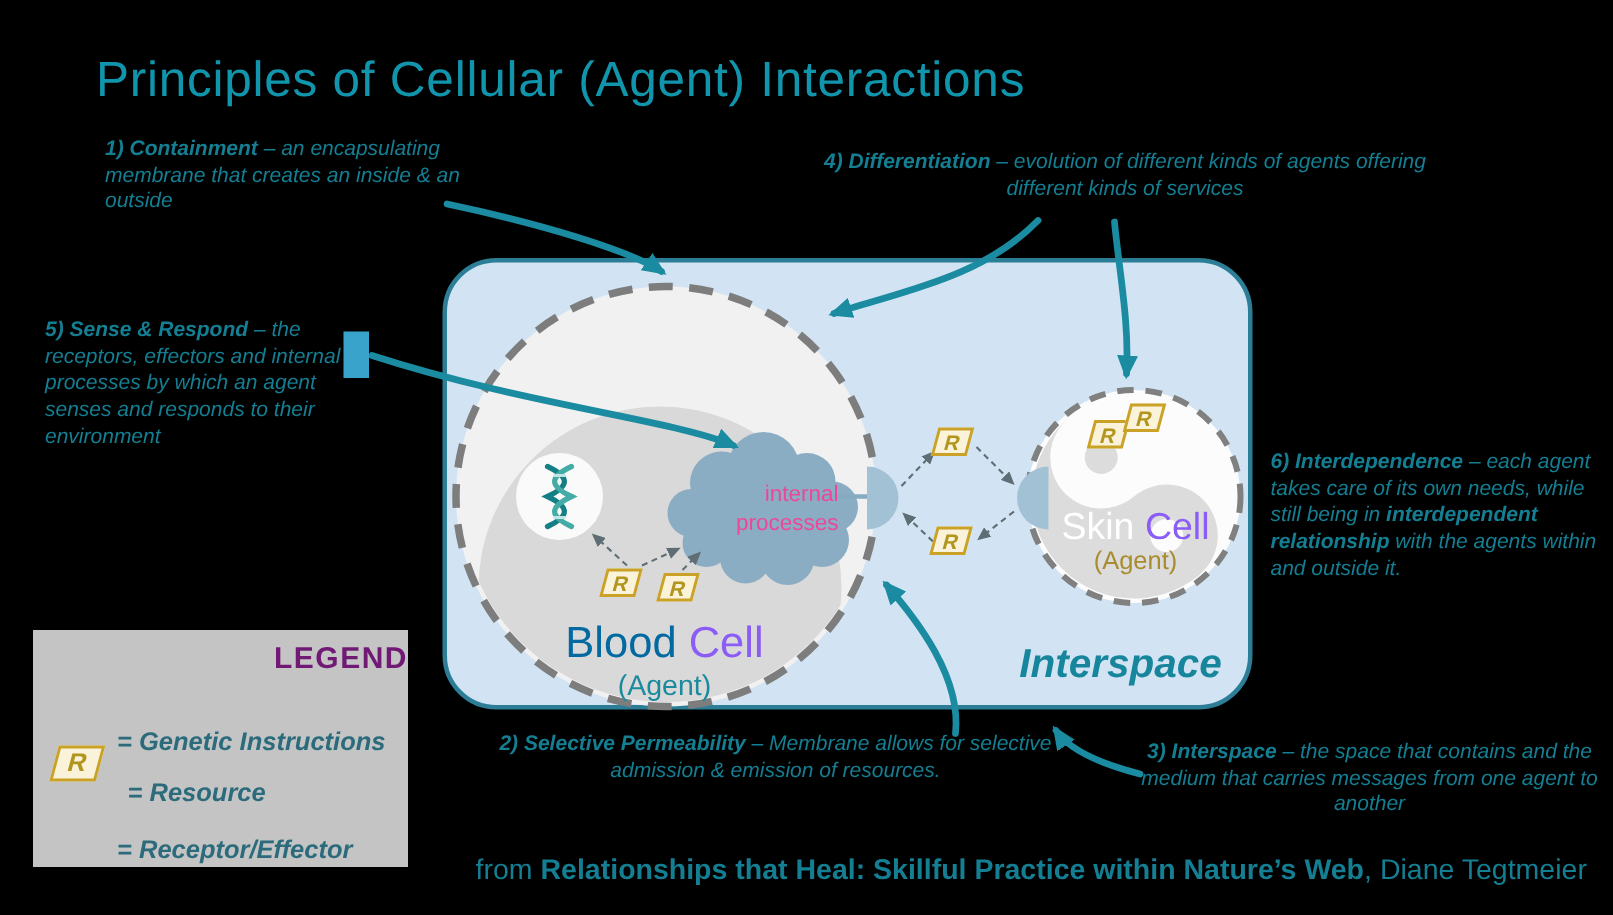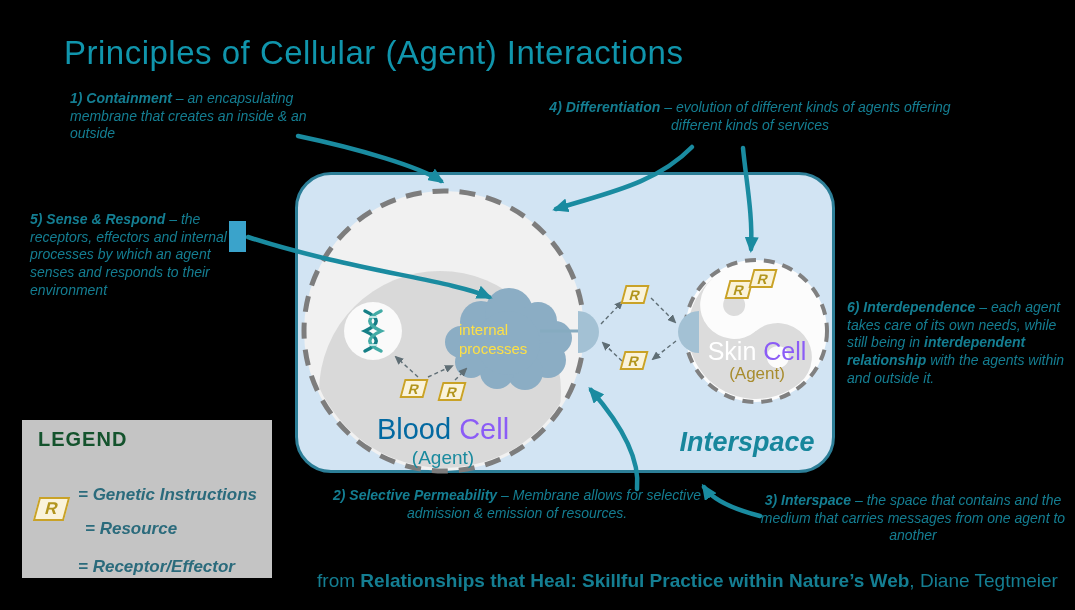--- a/index.html
+++ b/index.html
@@ -6,36 +6,36 @@
   #slide{position:relative;width:1075px;height:610px;background:#000;overflow:hidden;
          font-family:Liberation Sans, sans-serif;padding-left:17px;}
   .abs{position:absolute;}
   .title{left:64px;top:34px;font-size:33px;color:#1095ac;z-index:4;letter-spacing:.5px;}
   .ann{font-style:italic;color:#147e92;font-size:14px;line-height:1.26;z-index:4;}
   .ann b{font-weight:700;}
   .centered{text-align:center;}
   .box{left:295px;top:172px;width:540px;height:301px;background:#d2e4f3;border:3px solid #2c7e97;
        border-radius:36px;box-sizing:border-box;z-index:0;}
   svg.layer{left:0;top:0;z-index:1;}
-  .cloud-text{left:459px;top:321px;width:100px;text-align:left;color:#fde047;font-size:15px;line-height:1.25;z-index:2;}
+  .cloud-text{left:459px;top:321px;width:100px;text-align:right;color:#ec4899;font-size:15px;line-height:1.25;z-index:2;}
   .interspace{left:668px;top:427px;width:158px;text-align:center;font-size:27px;font-weight:700;
               font-style:italic;color:#17869c;z-index:2;}
   .cell-label{text-align:center;z-index:2;}
   .blood-name{left:343px;top:413px;width:200px;font-size:29px;}
   .blood-agent{left:343px;top:447px;width:200px;font-size:19px;color:#1a8a9e;}
   .skin-name{left:686px;top:337px;width:142px;font-size:25px;}
   .skin-agent{left:686px;top:364px;width:142px;font-size:17px;color:#a88c2e;}
   .c-red{color:#0369a1;text-align:right;} .c-teal{color:#8b5cf6;} .c-gold{color:#ffffff;}
   .badge{position:absolute;width:24px;height:19px;background:#faf3da;border:2px solid #c9a227;
          transform:skewX(-15deg);color:#b2951d;font-weight:700;font-size:14px;display:flex;
          align-items:center;justify-content:center;z-index:3;box-sizing:border-box;}
   .badge.big{width:31px;height:24px;font-size:17px;}
   .legend{left:22px;top:420px;width:250px;height:158px;background:#c4c4c4;z-index:2;}
-  .legend-title{left:16px;top:8px;width:100%;text-align:left;font-size:20px;font-weight:700;
-                color:#14532d;letter-spacing:1px;}
+  .legend-title{left:0;top:8px;width:100%;text-align:right;font-size:20px;font-weight:700;
+                color:#701a75;letter-spacing:1px;}
   .legend-item{font-size:17px;font-weight:700;font-style:italic;color:#2b6b7c;margin-top:19px;}
   .footer{left:300px;top:570px;width:775px;text-align:center;font-size:19px;color:#147e92;z-index:4;}
   .footer b{font-weight:700;}
   .sr-rect{left:229px;top:221px;width:17px;height:31px;background:#3aa3cb;z-index:2;}
 </style>
 </head>
 <body>
 
 <div id="slide">
 

